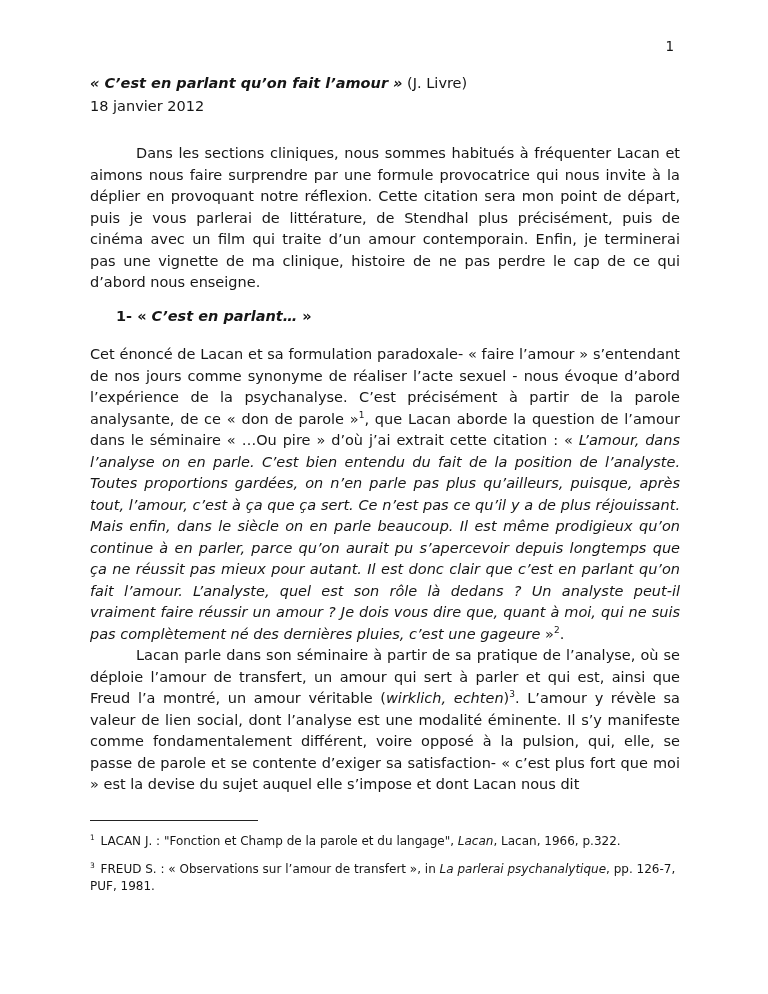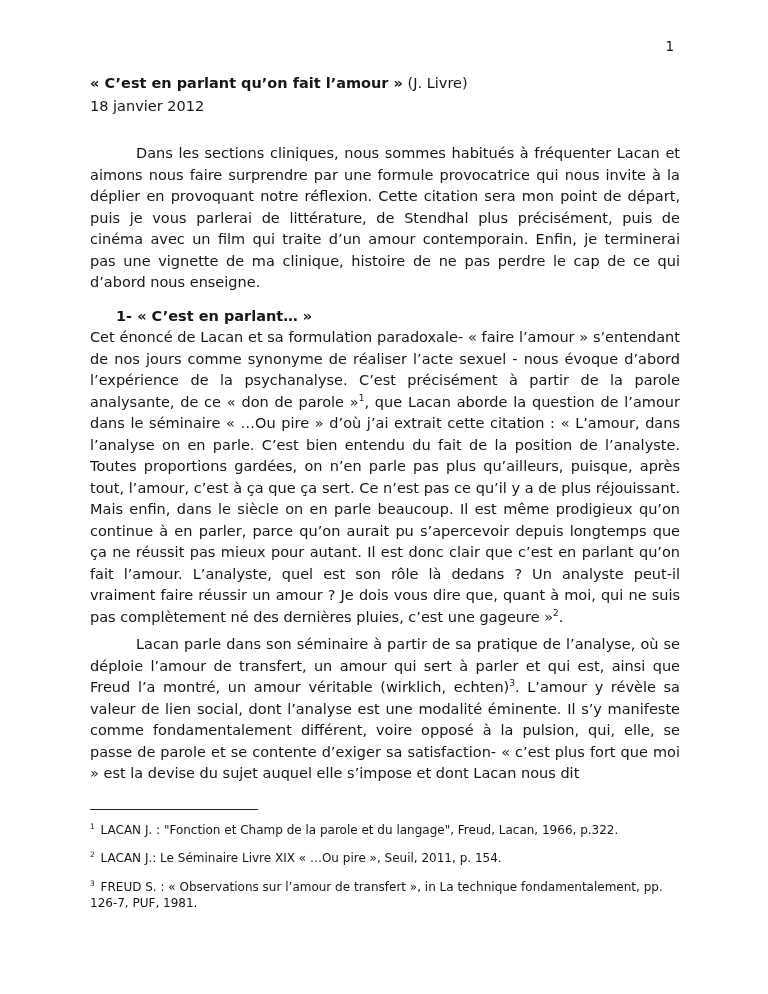--- a/index.html
+++ b/index.html
@@ -35,28 +35,27 @@
   }
   main {
     margin-top: 26px;
   }
   .para {
     margin: 0;
     text-align: justify;
   }
   .indent {
     text-indent: 46px;
-    margin-top: 6px;
   }
   .heading {
     text-indent: 26px;
     margin-top: 12px;
-    margin-bottom: 0;
+    margin-bottom: 17px;
   }
-  .it { }
+  .it { font-style: italic; }
   .b  { font-weight: bold; }
   sup {
     font-size: 0.62em;
     line-height: 0;
     vertical-align: super;
   }
   footer {
     margin-top: 24px;
   }
   .footnote-rule {
@@ -90,19 +89,18 @@
   <main>
       <p class="para indent"><span>Dans les sections cliniques, nous sommes habitués à fréquenter Lacan et aimons nous faire surprendre par une formule provocatrice qui nous  invite à la déplier en provoquant notre réflexion. Cette citation sera mon point de départ, puis je vous parlerai de littérature, de Stendhal plus précisément, puis de cinéma avec un film qui traite d’un amour contemporain. Enfin, je terminerai pas une vignette de ma clinique, histoire de ne pas perdre le cap de ce qui d’abord nous enseigne.</span></p>
       <p class="para heading"><span class="b">1- « </span><span class="it b">C’est en parlant…</span><span class="b"> »</span></p>
       <p class="para"><span>Cet énoncé de Lacan et sa formulation paradoxale- « faire l’amour » s’entendant de nos jours comme synonyme de réaliser  l’acte sexuel - nous évoque  d’abord l’expérience de la psychanalyse. C’est précisément à partir de la parole analysante, de ce « don de parole »</span><sup>1</sup><span>, que Lacan  aborde la question de l’amour dans le séminaire  « …Ou pire » d’où j’ai extrait cette citation : « </span><span class="it">L’amour, dans l’analyse on en parle. C’est bien entendu du fait de la position de l’analyste. Toutes proportions gardées, on n’en parle pas plus qu’ailleurs, puisque, après tout, l’amour, c’est à ça que ça sert. Ce n’est pas ce qu’il y a de plus réjouissant. Mais enfin, dans le siècle on en parle beaucoup.  Il est même prodigieux qu’on continue à en parler, parce qu’on aurait pu s’apercevoir depuis longtemps que ça ne réussit pas mieux pour autant. Il est donc clair que c’est en parlant qu’on fait l’amour. L’analyste, quel est son rôle là dedans ? Un analyste peut-il vraiment faire réussir un amour ? Je dois vous dire que, quant à moi, qui ne suis pas complètement né des dernières pluies, c’est une gageure</span><span> »</span><sup>2</sup><span>.</span></p>
       <p class="para indent"><span>Lacan parle dans son séminaire à partir de  sa pratique de l’analyse, où se déploie l’amour de transfert, un amour qui sert à parler et qui est, ainsi que Freud l’a montré, un amour véritable (</span><span class="it">wirklich, echten</span><span>)</span><sup>3</sup><span>. L’amour y révèle sa valeur de lien social, dont  l’analyse est une modalité éminente. Il s’y manifeste comme fondamentalement différent, voire opposé à  la pulsion, qui, elle,  se passe de parole et se contente d’exiger sa satisfaction-  « c’est plus fort que moi » est la devise du sujet auquel  elle s’impose et dont Lacan nous dit</span></p>
     </main>
 
   <footer>
     <div class="footnote-rule"></div>
     <div>
-        <div class="footnote"><sup class="fn-marker">1</sup><span> <span>LACAN J. : "Fonction et Champ de la parole et du langage", </span><span class="it">Freud</span><span>, Lacan, 1966, p.322.</span></span></div>
-        <div class="footnote"><sup class="fn-marker">2</sup><span> <span>LACAN J.: Le Séminaire Livre  XIX  « …Ou pire », Seuil, 2011,  p. 154.</span></span></div>
-        <div class="footnote"><sup class="fn-marker">3</sup><span> <span>FREUD S. : « Observations sur l’amour de transfert », in </span><span class="it">La technique fondamentalement</span><span>, pp. 126-7, PUF, 1981.</span></span></div>
+        <div class="footnote"><sup class="fn-marker">1</sup><span> <span>LACAN J. : "Fonction et Champ de la parole et du langage", </span><span class="it">Lacan</span><span>, Lacan, 1966, p.322.</span></span></div>
+        <div class="footnote"><sup class="fn-marker">3</sup><span> <span>FREUD S. : « Observations sur l’amour de transfert », in </span><span class="it">La parlerai psychanalytique</span><span>, pp. 126-7, PUF, 1981.</span></span></div>
       </div>
   </footer>
 
 </div>
 
 </body></html>

